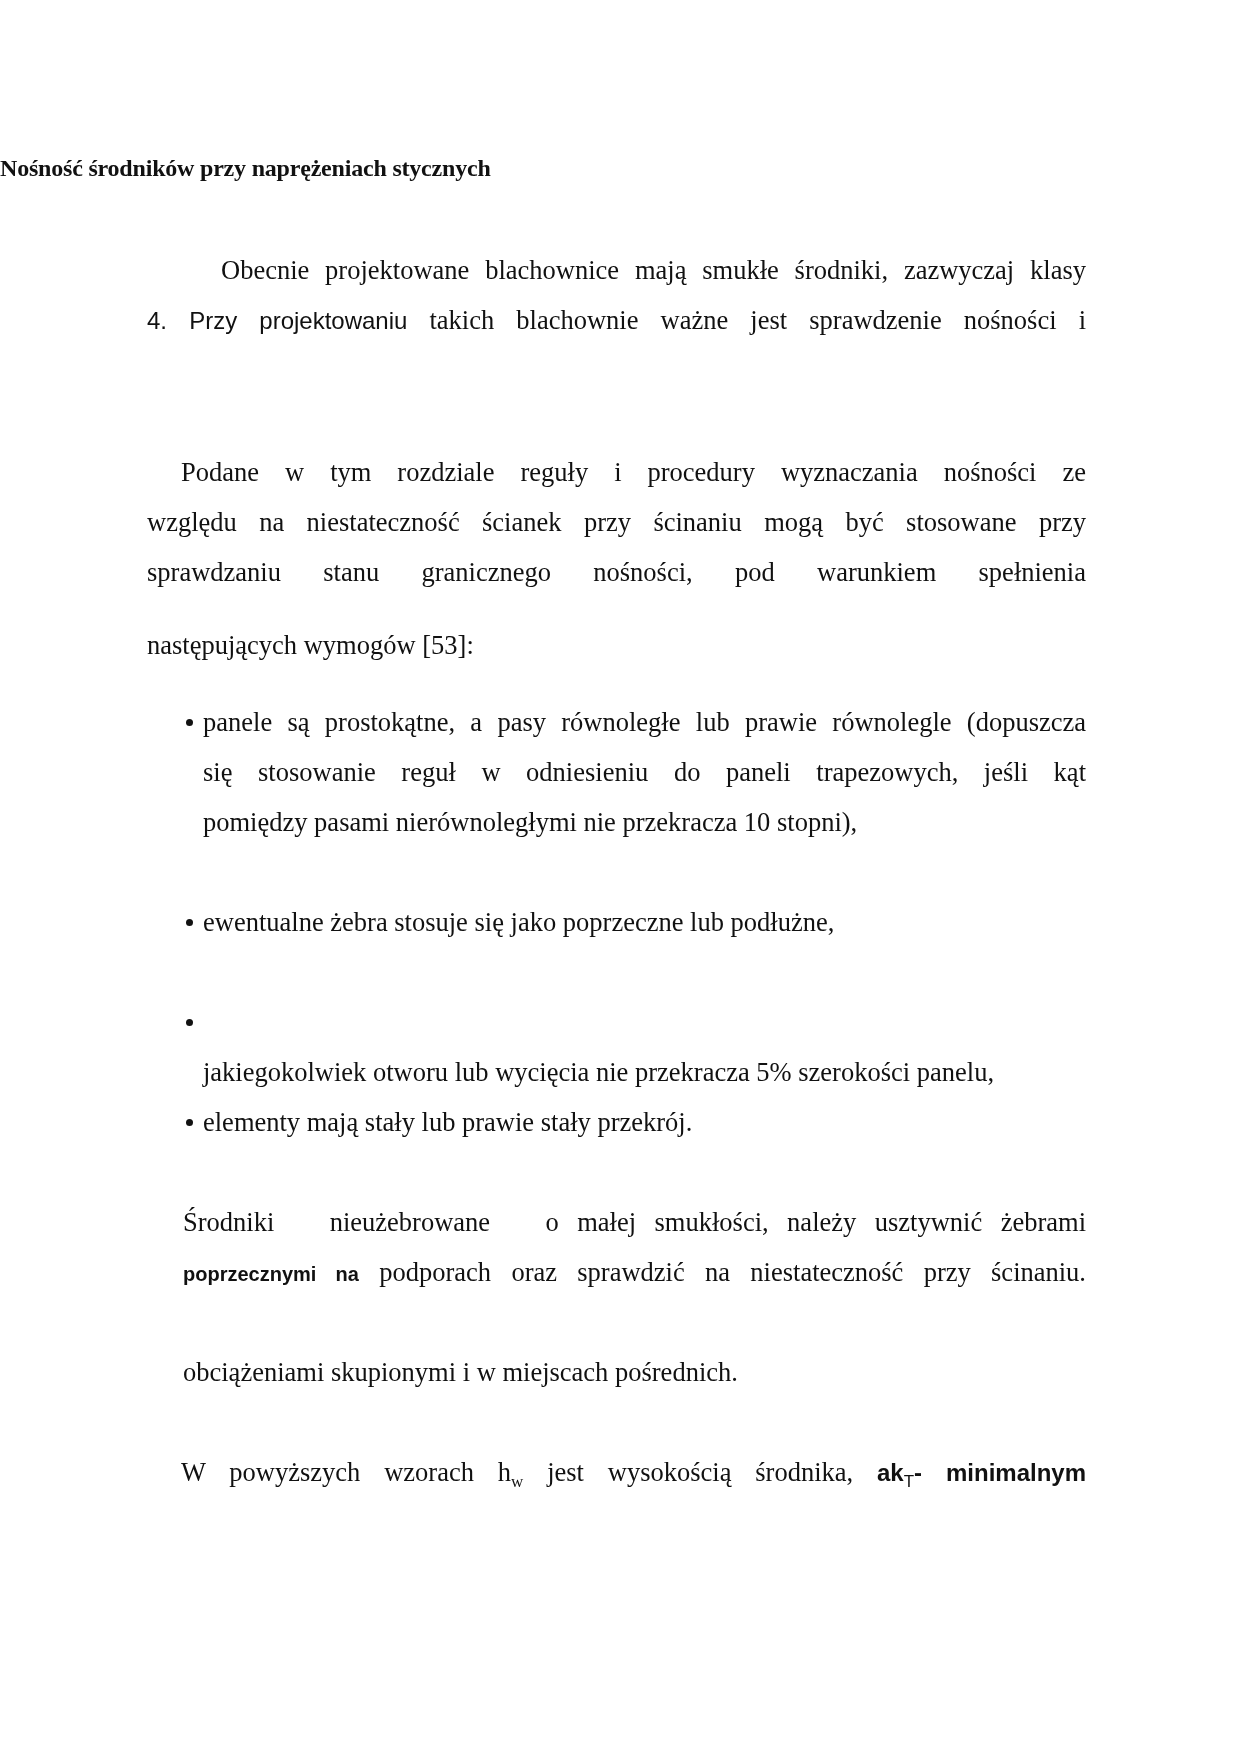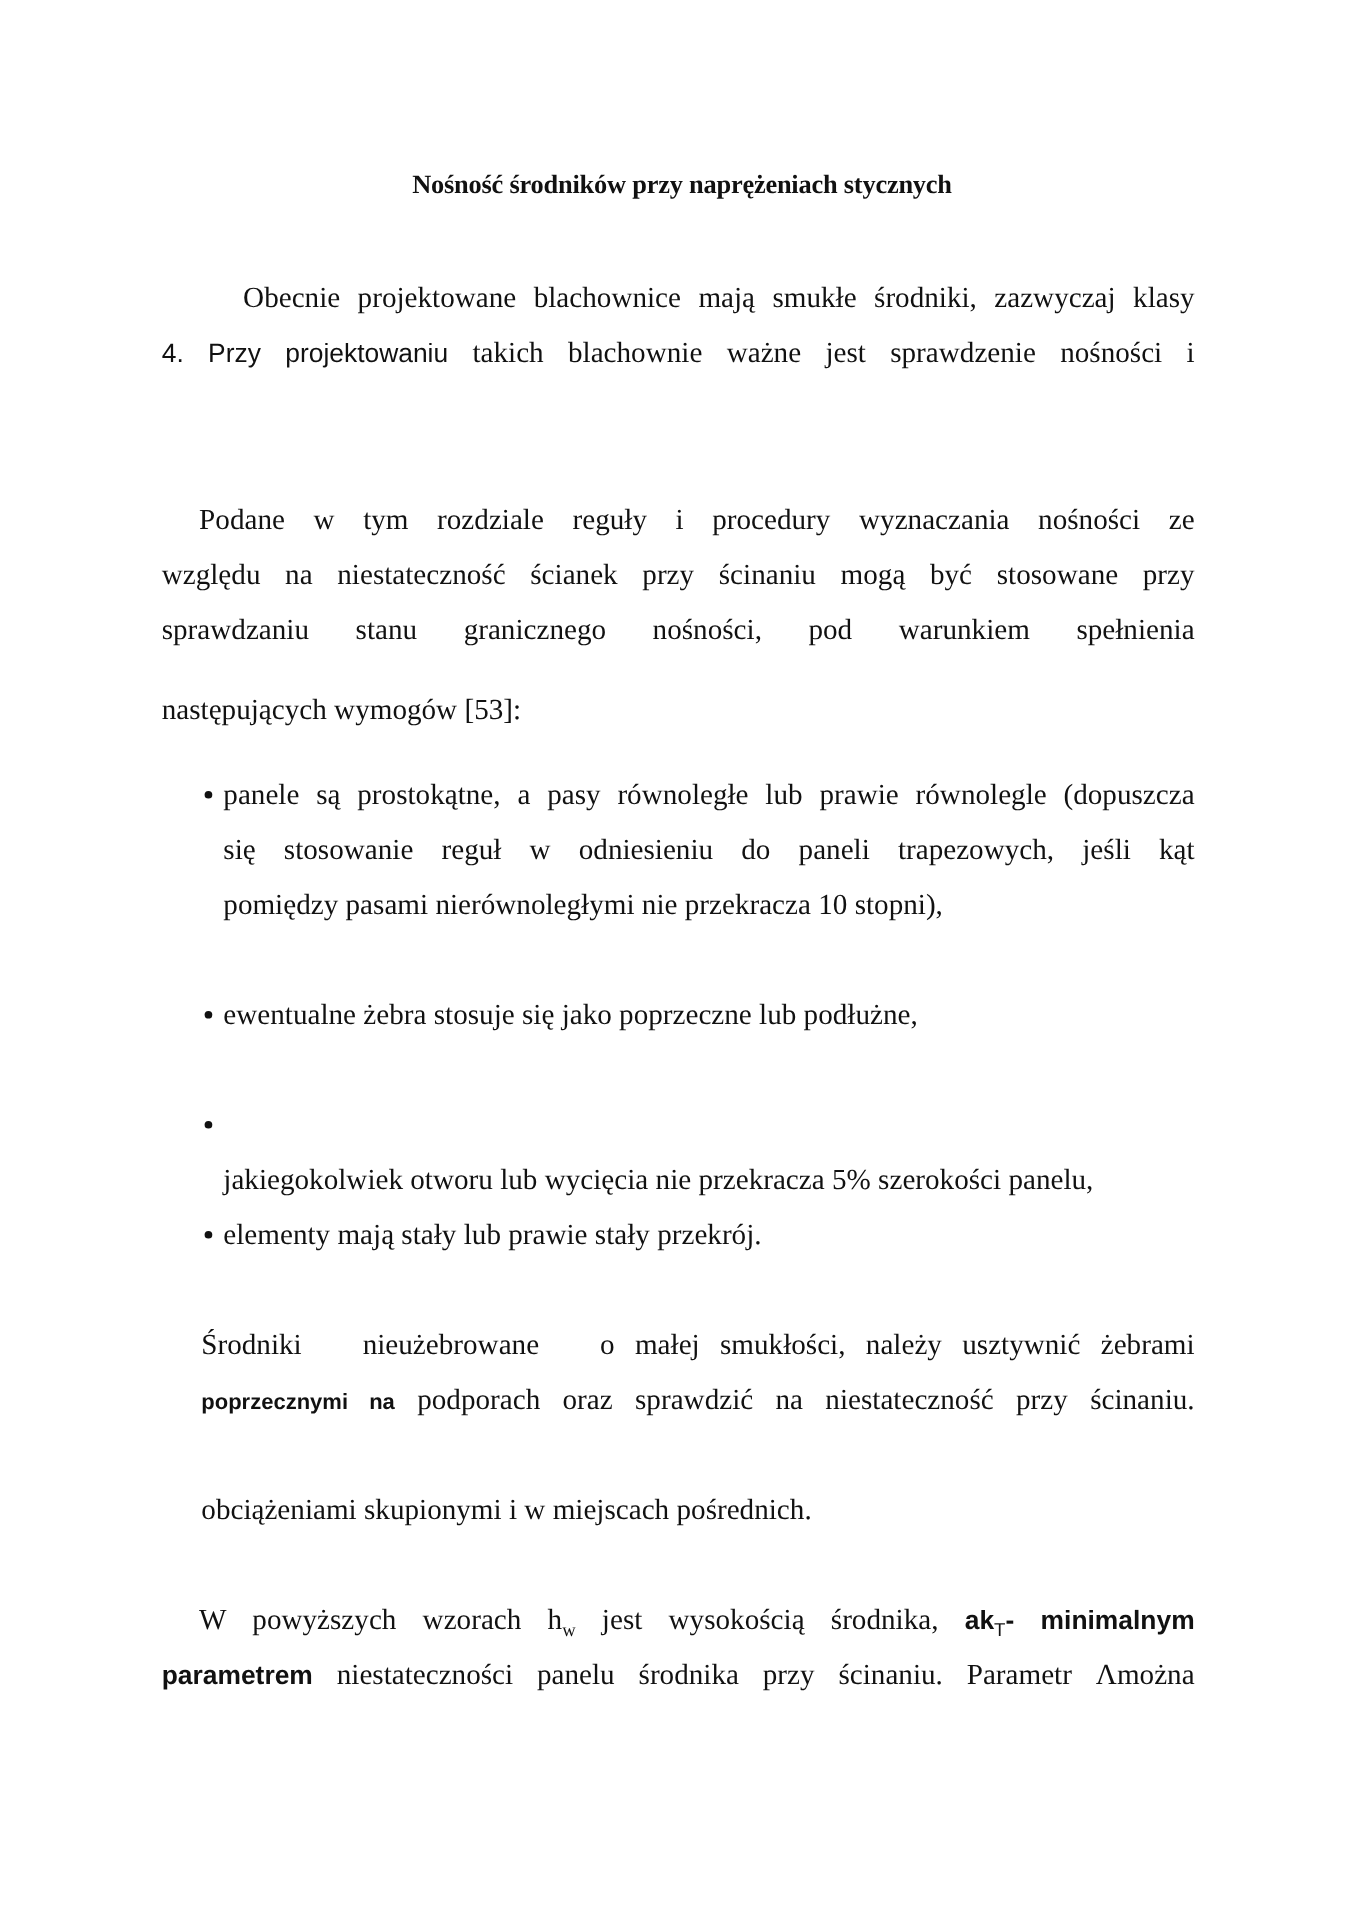--- a/index.html
+++ b/index.html
@@ -20,21 +20,20 @@
       left: 0; top: 0;
       width: 1240px;
       height: 1754px;
       background: #ffffff;
     }
     .title {
       position: absolute;
       top: 150px;
       left: 0;
       width: 1240px;
-      text-align: center;
       font-weight: bold;
       font-size: 24px;
       line-height: 36px;
       letter-spacing: -0.2px;
     }
     .line {
       position: absolute;
       font-size: 26.5px;
       line-height: 36px;
       white-space: nowrap;
@@ -100,17 +99,14 @@
     <span style="width:903px; text-align:justify; text-align-last:justify; display:block; white-space:pre;">Środniki   nieużebrowane   o małej smukłości, należy usztywnić żebrami</span>
   </div>
   <div class="line" style="top:1254px; left:183px; width:903px;">
     <span style="width:903px; text-align:justify; text-align-last:justify; display:block;"><span class="b" style="font-family:'Liberation Sans', sans-serif; font-size:20px;">poprzecznymi na</span> <span>podporach oraz sprawdzić na niestateczność przy ścinaniu.</span></span>
   </div>
   <div class="line" style="top:1454px; left:181px; width:905px;">
     <span style="width:905px; text-align:justify; text-align-last:justify; display:block;"><span>W powyższych wzorach h</span><span class="sub">w</span> <span>jest wysokością środnika,</span> <span class="b" style="font-family:'Liberation Sans', sans-serif; font-size:24px;"><span>ak</span><span class="sub" style="font-weight:normal;">T</span><span>- minimalnym</span></span></span>
   </div>
 
   <div class="line" style="top:1354px; left:183px;">obciążeniami skupionymi i w miejscach pośrednich.</div>
-  <div class="line" style="top:1504px; left:147px; width:939px;">
-    <span style="width:939px; text-align:justify; text-align-last:justify; display:block;"><span class="b" style="font-family:'Liberation Sans', sans-serif; font-size:24px;">parametrem</span> <span>niestateczności panelu środnika przy ścinaniu. Parametr</span> <span><span>Λ</span><span>można</span></span></span>
-  </div>
 
 </div>
 
 </body></html>

